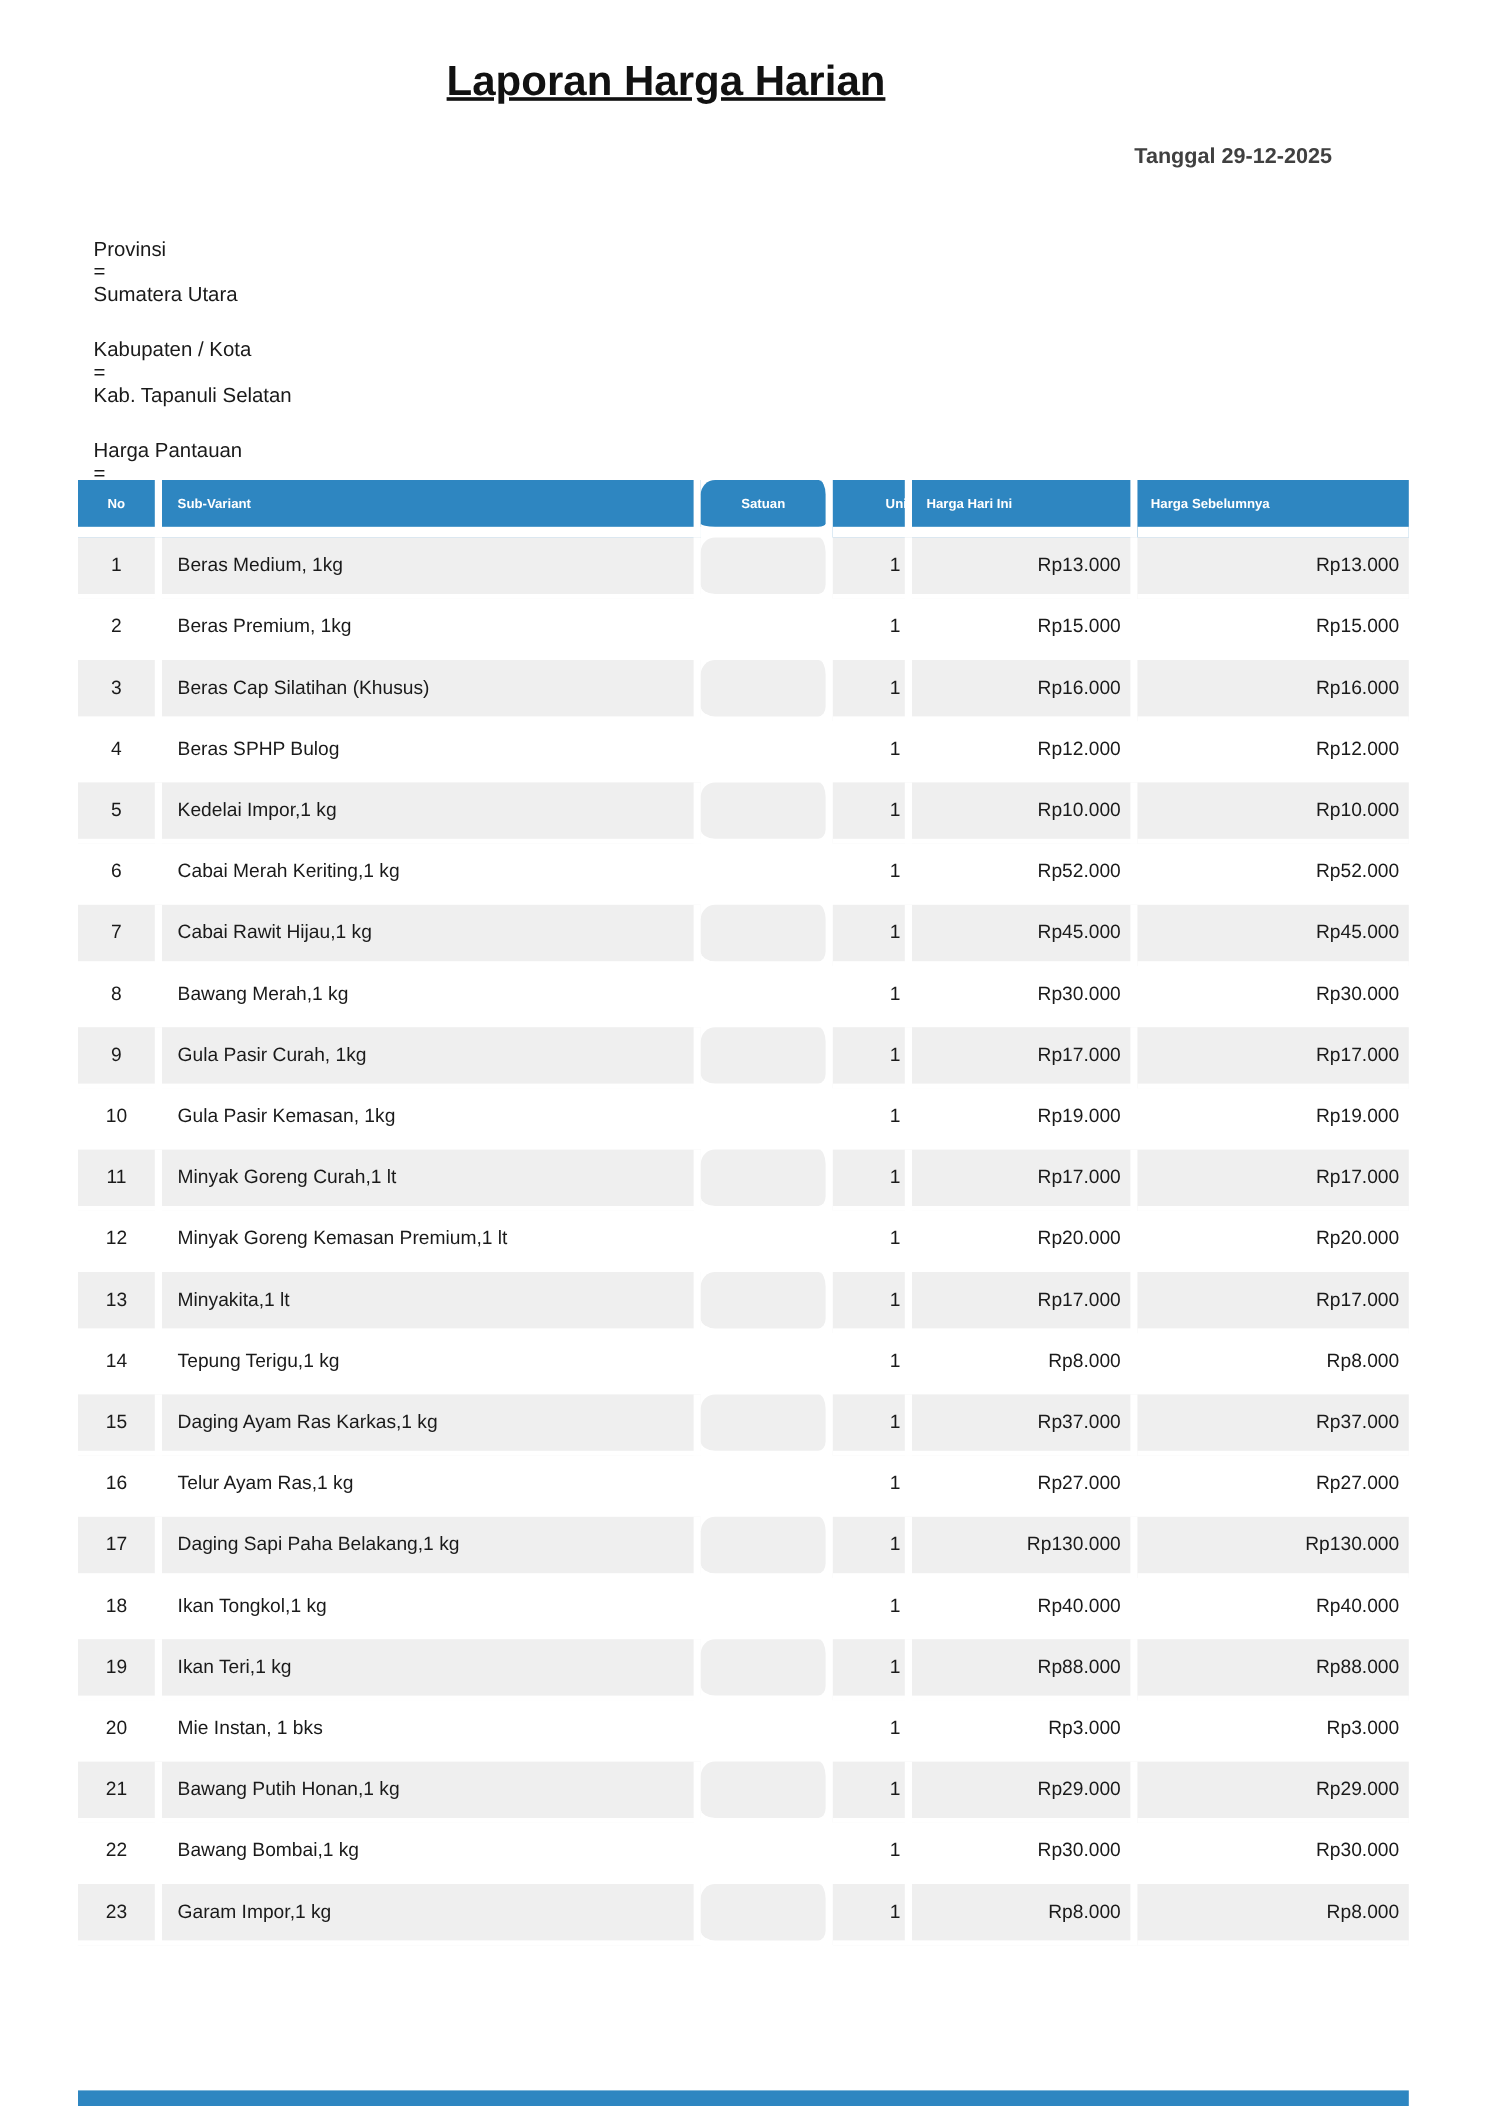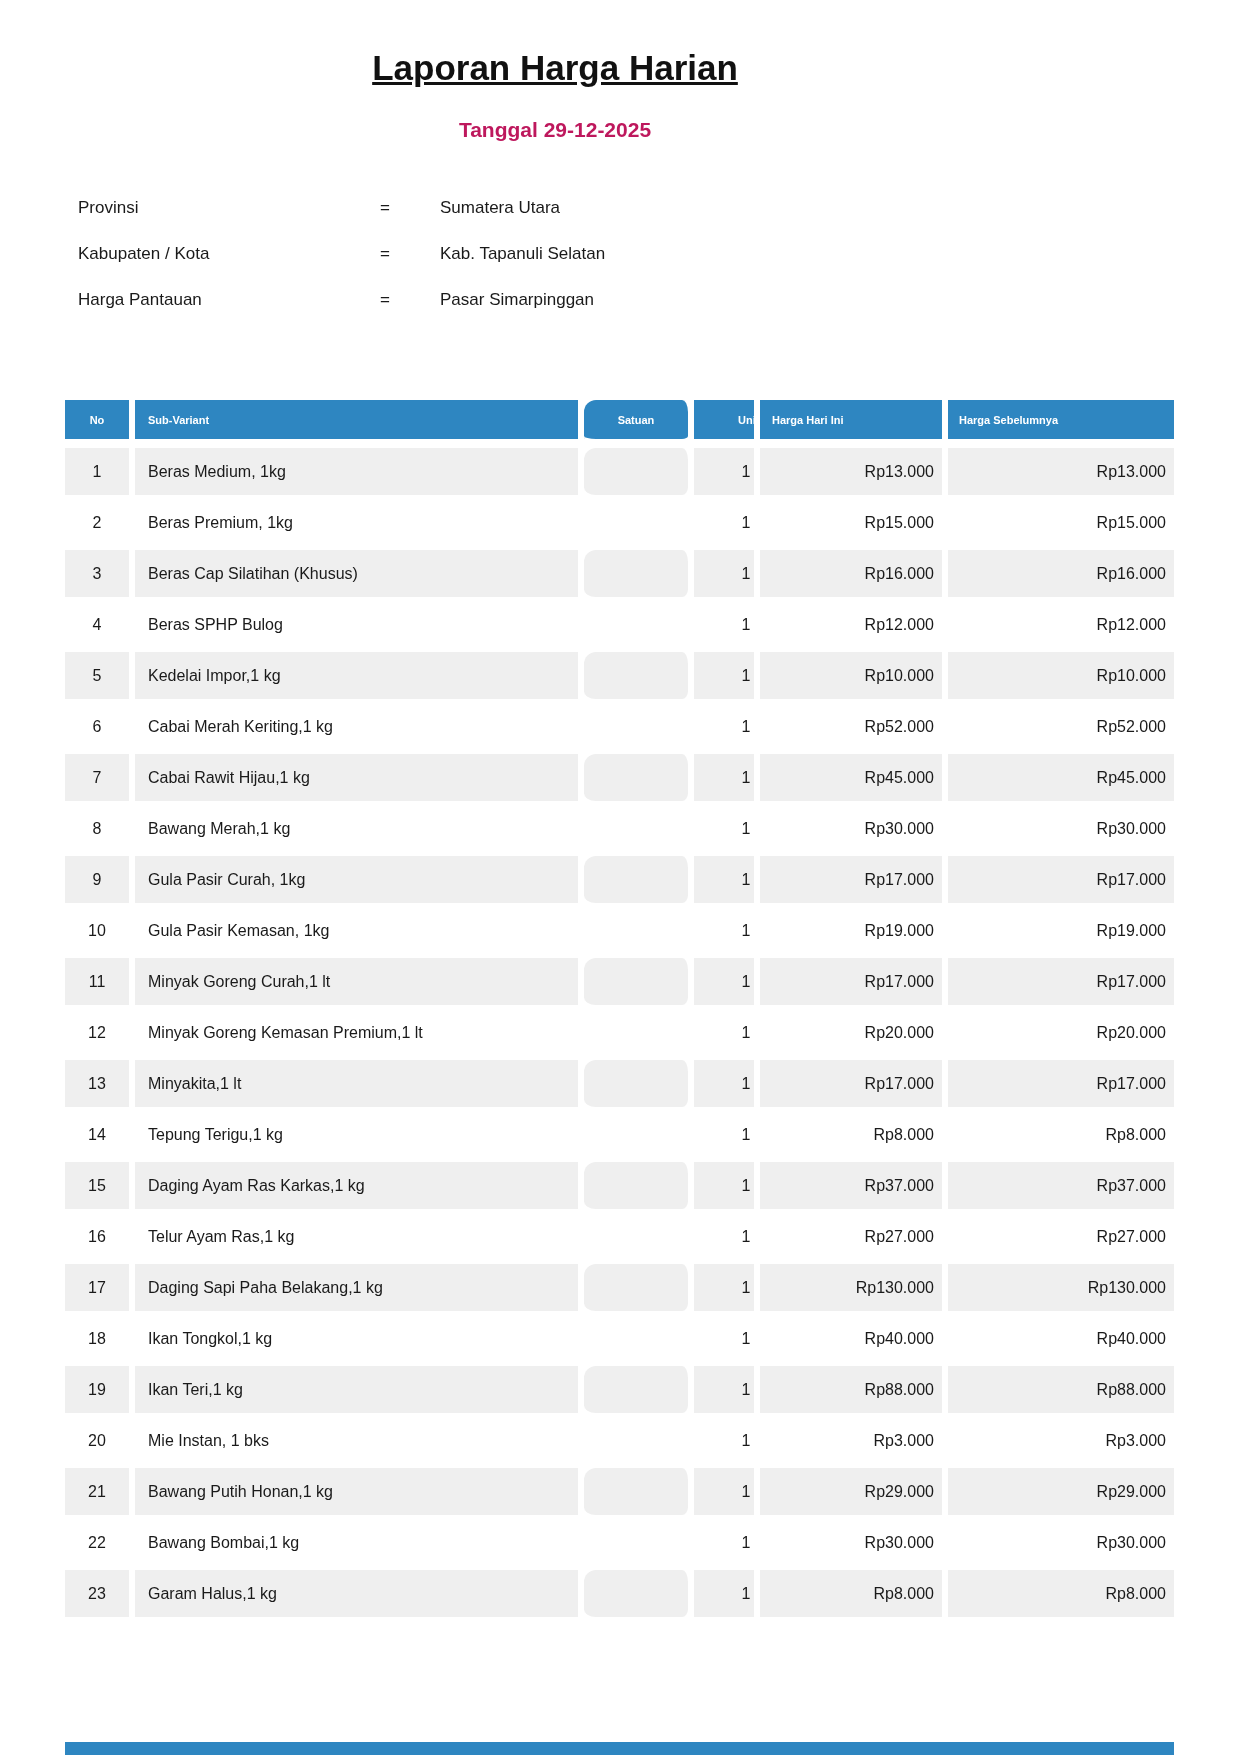--- a/index.html
+++ b/index.html
@@ -29,36 +29,37 @@
     line-height: 44px;
     font-weight: bold;
     color: #111111;
     text-decoration: underline;
   }
   .doc-subtitle {
     position: absolute;
     top: 118px; left: 0;
     width: 1110px;
     margin: 0;
-    text-align: center;
-    font-size: 21px;
+    text-align: right;
+    font-size: 18px;
     line-height: 24px;
     font-weight: bold;
-    color: #be185d;
+    color: #404040;
   }
   .meta {
     position: absolute;
     top: 198px; left: 78px;
     font-size: 17px;
   }
   .meta-row {
     display: flex;
     align-items: flex-start;
     line-height: 19px;
     margin-bottom: 27px;
+    flex-direction: column;
   }
   .meta-label { width: 302px; }
   .meta-sep   { width: 60px; }
   .meta-value { }
 
   table.price-table {
     position: absolute;
     left: 65px; top: 400px;
     width: 1109px;
     border-collapse: separate;
@@ -346,21 +347,21 @@
     <td>22</td>
     <td>Bawang Bombai,1 kg</td>
     <td></td>
     <td>1</td>
     <td>Rp30.000</td>
     <td>Rp30.000</td>
   </tr>
 
   <tr>
     <td>23</td>
-    <td>Garam Halus,1 kg</td>
+    <td>Garam Impor,1 kg</td>
     <td></td>
     <td>1</td>
     <td>Rp8.000</td>
     <td>Rp8.000</td>
   </tr>
 
 </tbody>
 </table>
 
 <div class="next-table-partial"></div>

